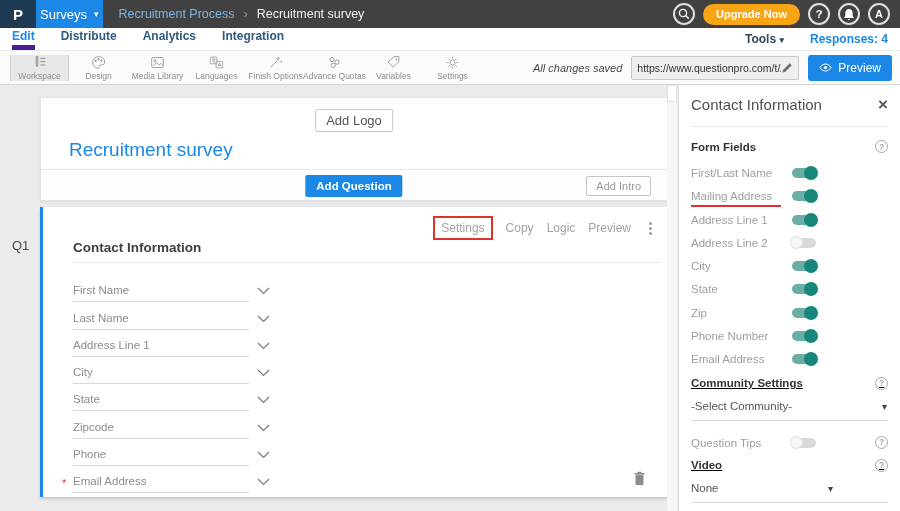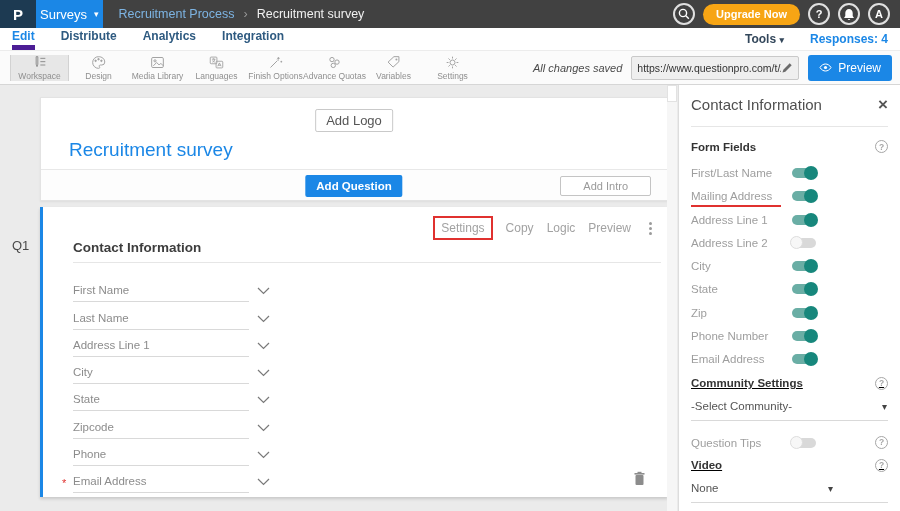--- a/index.html
+++ b/index.html
@@ -44,21 +44,21 @@
   
   .main { position:absolute; top:85px; left:0; width:678px; height:426px; background:#ebebeb; }
   .vscroll { position:absolute; top:0; right:1px; width:10px; height:426px; background:#f6f6f6; }
   .vscroll .thumb { width:10px; height:17px; background:#fff; border:1px solid #e2e2e2; }
 
   .card1 { position:absolute; left:40px; top:12px; width:628px; height:104px; background:#fff; border:1px solid #e3e3e3; box-shadow:0 1px 2px rgba(0,0,0,.06); }
   .add-logo { position:absolute; top:11px; left:50%; transform:translateX(-50%); border:1px solid #c9c9c9; background:#fff; color:#555; font-size:13px; padding:3px 10px; border-radius:2px; cursor:pointer; }
   .s-title { position:absolute; left:28px; top:41px; font-size:19px; color:#1b87e6; }
   .btn-row { position:absolute; bottom:0; left:0; width:100%; height:31px; border-top:1px solid #e8e8e8; background:#fdfdfd; }
   .add-question { position:absolute; top:5px; left:50%; transform:translateX(-50%); background:#1b87e6; color:#fff; font-size:11.5px; font-weight:bold; padding:5px 11px; border-radius:2px; cursor:pointer; }
-  .add-intro { position:absolute; top:6px; right:16px; border:1px solid #c4c4c4; background:#fff; color:#9a9a9a; font-size:11px; padding:3px 22px; border-radius:2px; cursor:pointer; }
+  .add-intro { position:absolute; top:6px; right:16px; border:1px solid #c4c4c4; background:#fff; color:#9a9a9a; font-size:11px; padding:3px 9px; border-radius:2px; cursor:pointer; }
 
   .q-label { position:absolute; left:12px; top:153px; font-size:13px; color:#4a4a4a; }
   .card2 { position:absolute; left:40px; top:122px; width:628px; height:290px; background:#fff; border-left:3px solid #1b87e6; box-shadow:0 2px 3px rgba(0,0,0,.15); }
   .actions { position:absolute; top:9px; right:16px; display:flex; align-items:center; gap:13px; font-size:12px; color:#a2a2a2; }
   .action { cursor:pointer; }
   .action.hl { border:2px solid #e0312f; padding:3px 6px; }
   .dots { display:flex; flex-direction:column; gap:2px; margin-left:5px; cursor:pointer; }
   .dots i { width:3px; height:3px; background:#9b9b9b; border-radius:50%; }
   .q-title { position:absolute; left:30px; top:33px; font-size:13.5px; font-weight:600; color:#3d3d3d; }
   .q-hr { position:absolute; left:30px; top:55px; width:588px; border-top:1px solid #e6e6e6; }

